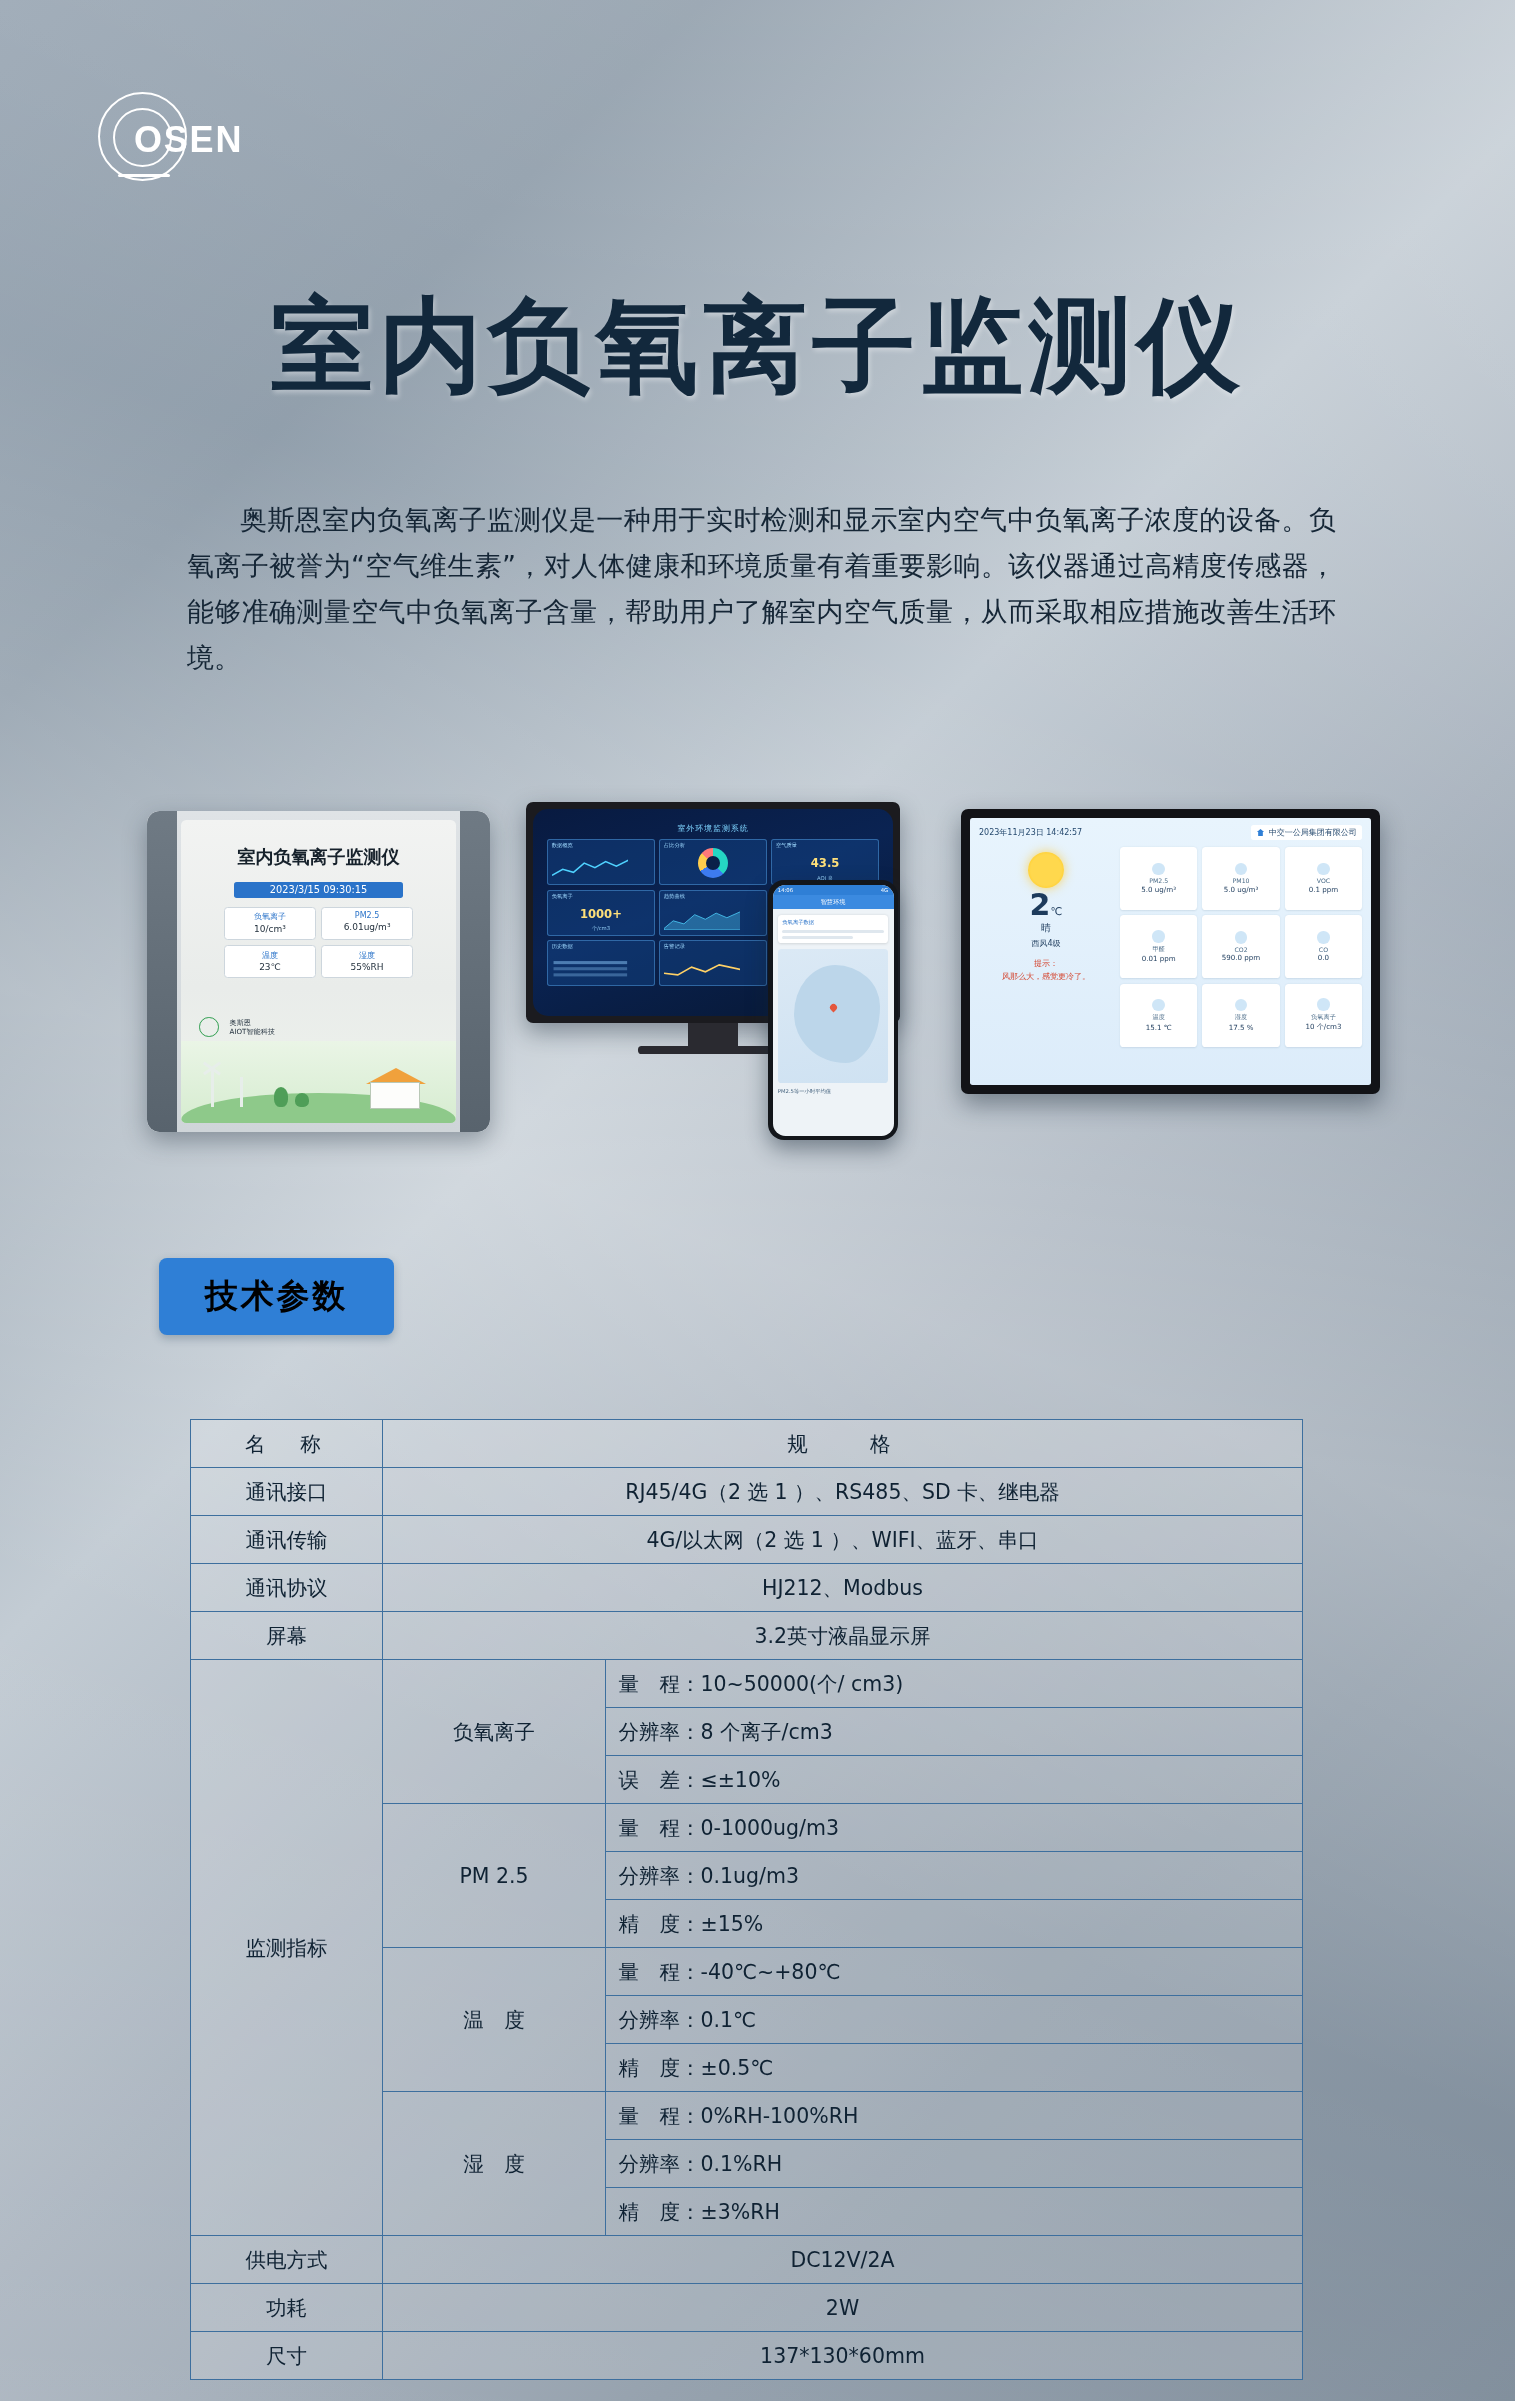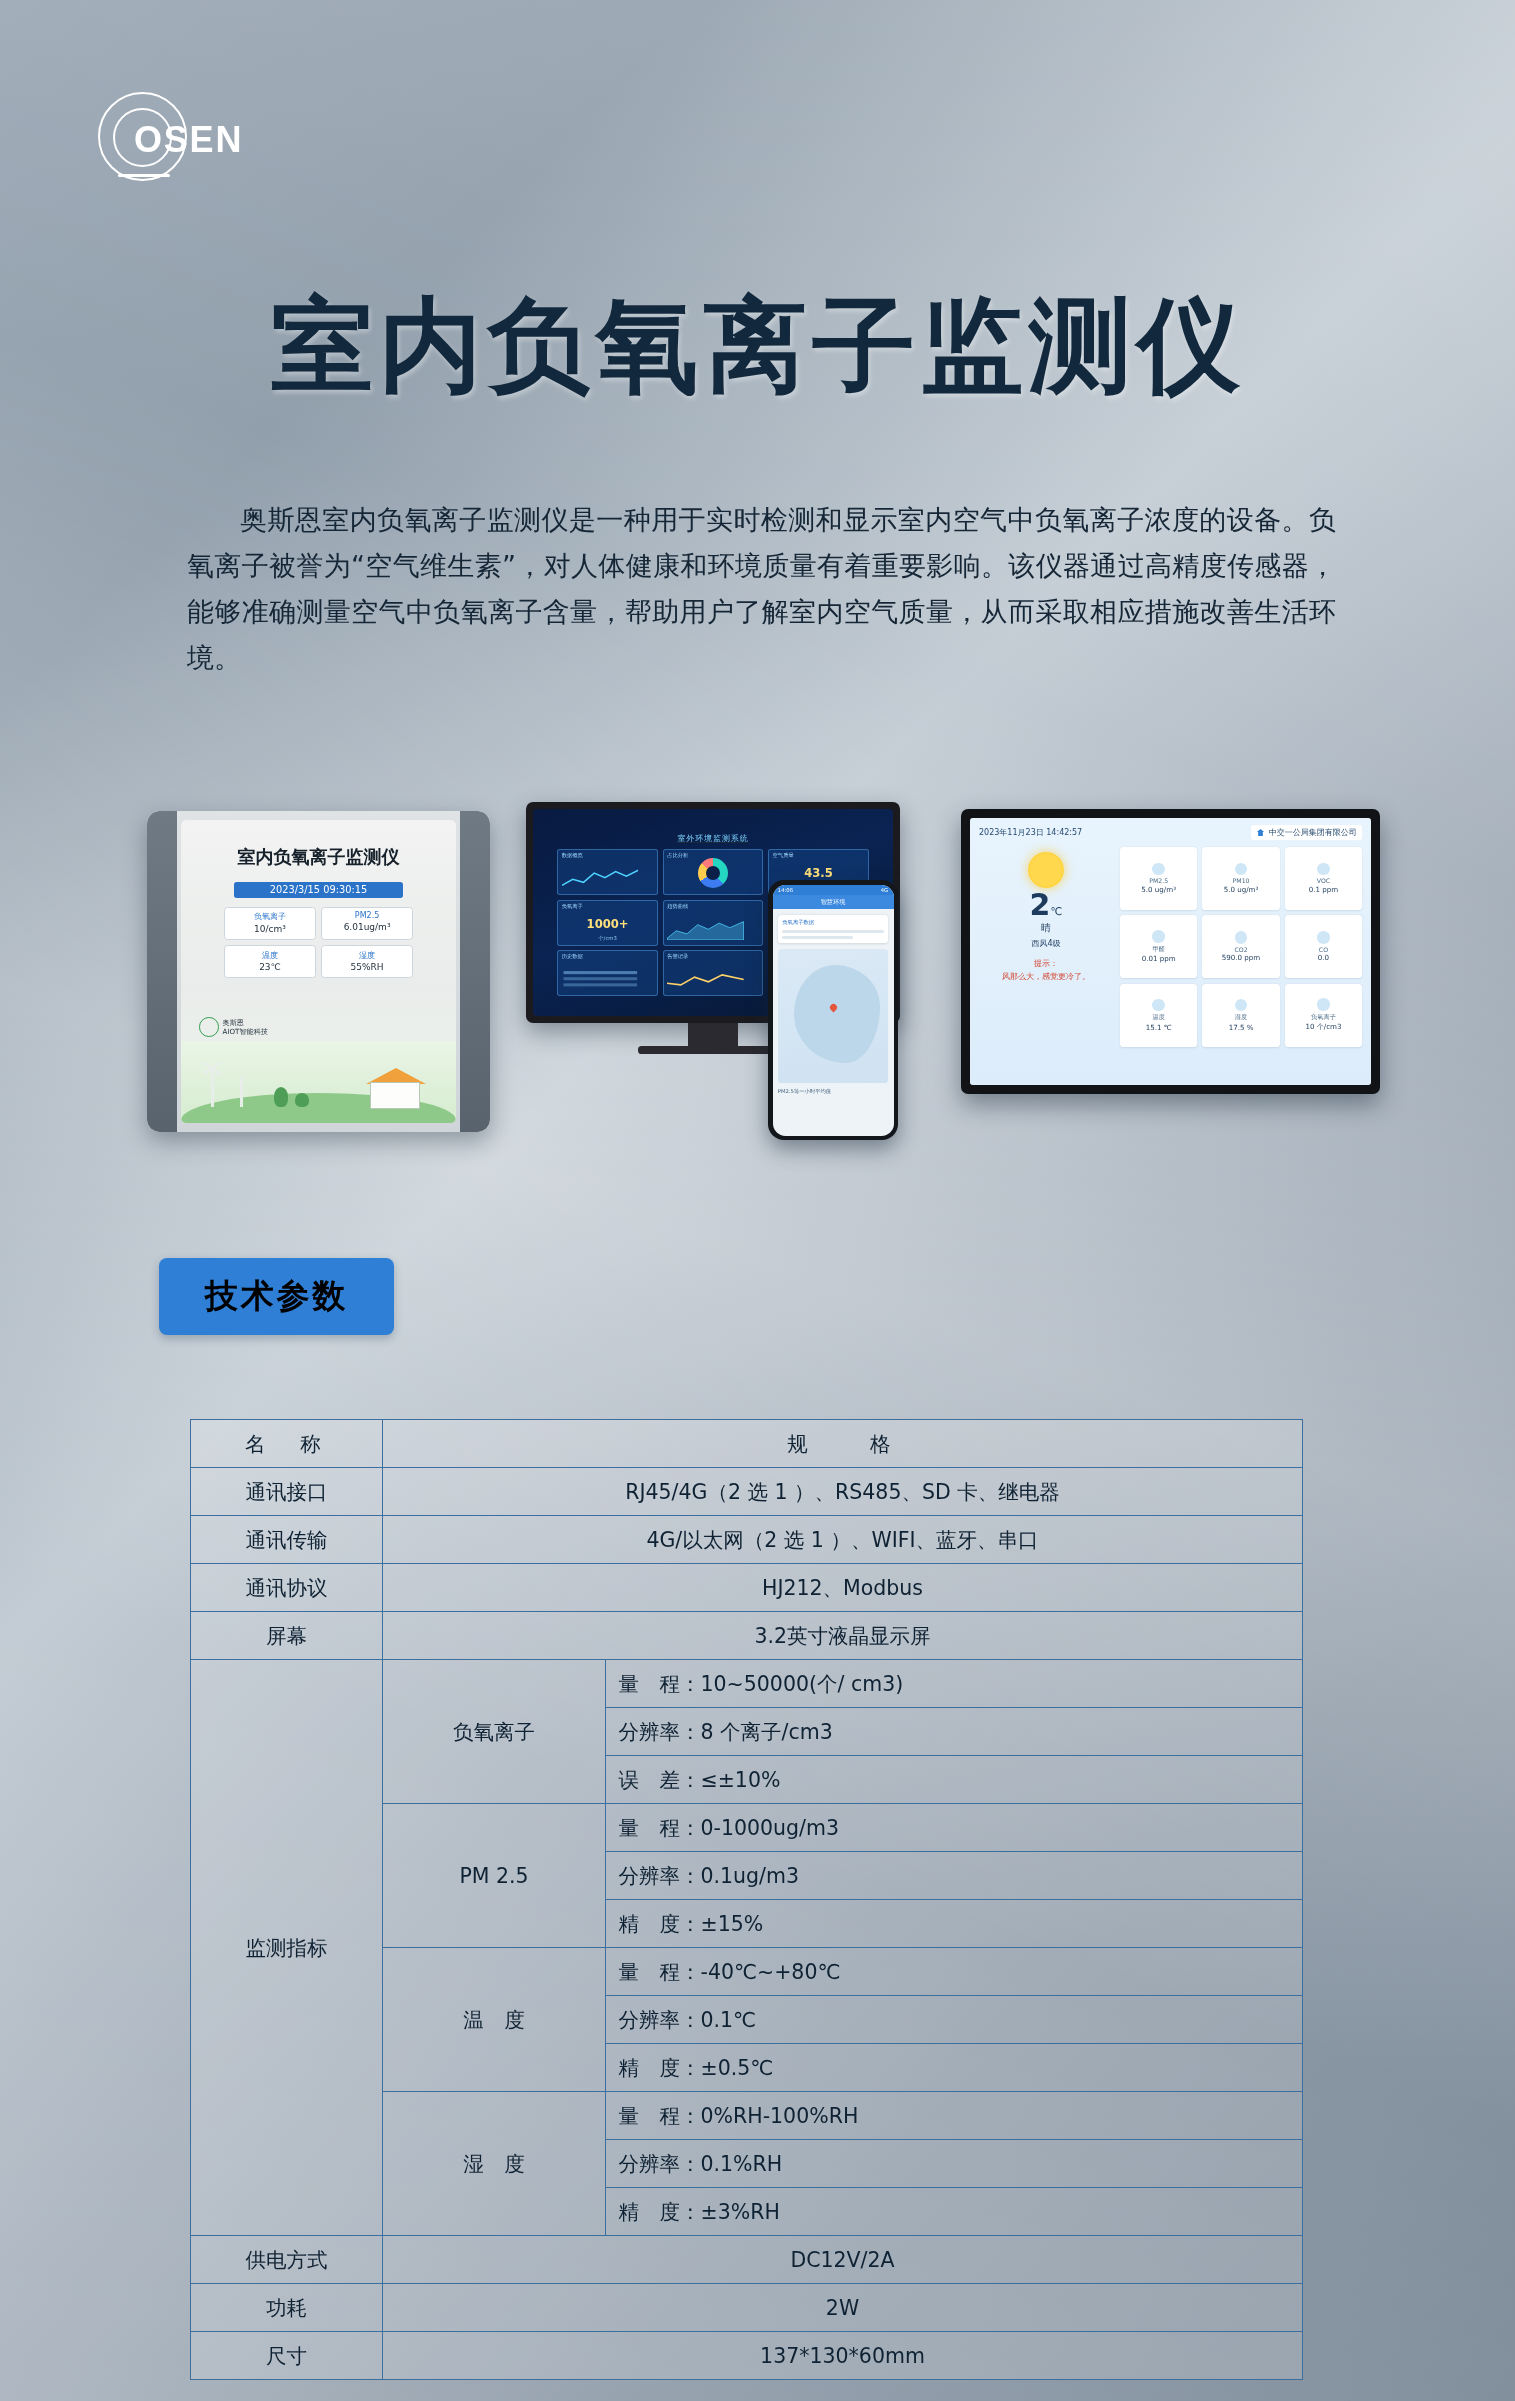--- a/index.html
+++ b/index.html
@@ -169,21 +169,21 @@
     border: 0.9px solid #cdd6dd;
     border-radius: 3.6px;
     text-align: center;
     padding: 3.6px 0 4.5px;
   }
   .dev-card .k { font-size: 8px; color: #2a73c9; font-family: "DejaVu Sans", sans-serif; }
   .dev-card .v { font-size: 9px; color: #1f2d3a; margin-top: 1.8px; font-family: "DejaVu Sans", sans-serif; }
   .dev-logo {
     position: absolute;
     left: 18px; bottom: 86px;
-    display: flex; align-items: center; gap: 4px;
+    display: flex; align-items: center; gap: 11px;
   }
   .dev-logo .ring {
     width: 19.6px; height: 19.6px; border: 1.8px solid #2f9e4f; border-radius: 50%;
   }
   .dev-logo .txt { font-size: 7.1px; color: #1f2d3a; line-height: 9px; font-family: "DejaVu Sans", sans-serif; }
   .dev-scene {
     position: absolute;
     left: 0; right: 0; bottom: 0; height: 82px;
     background: linear-gradient(180deg, #eaf5e6 0%, #d6ecd0 100%);
     border-radius: 0 0 5.3px 5.3px;
@@ -226,25 +226,24 @@
   .monitor .bezel {
     width: 100%; height: 221px;
     background: #1b1b1f;
     border-radius: 7.1px;
     padding: 7.1px;
     box-shadow: 0 9px 23px rgba(20,35,50,0.4);
   }
   .monitor .panel {
     width: 100%; height: 100%;
     background: linear-gradient(160deg, #081a40 0%, #0a2352 45%, #071733 100%);
-    border-radius: 4px;
+    border-radius: 15px;
     position: relative;
     overflow: hidden;
-    padding: 24px;
-    text-decoration: underline;
+    padding: 14px;
   }
   .dash-title {
     text-align: center; color: #7fd4ff; font-size: 8px; letter-spacing: 0.9px;
     font-family: "DejaVu Sans", sans-serif;
   }
   .dash-grid {
     margin-top: 5.3px;
     display: grid;
     grid-template-columns: repeat(3, 1fr);
     grid-auto-rows: 46px;

